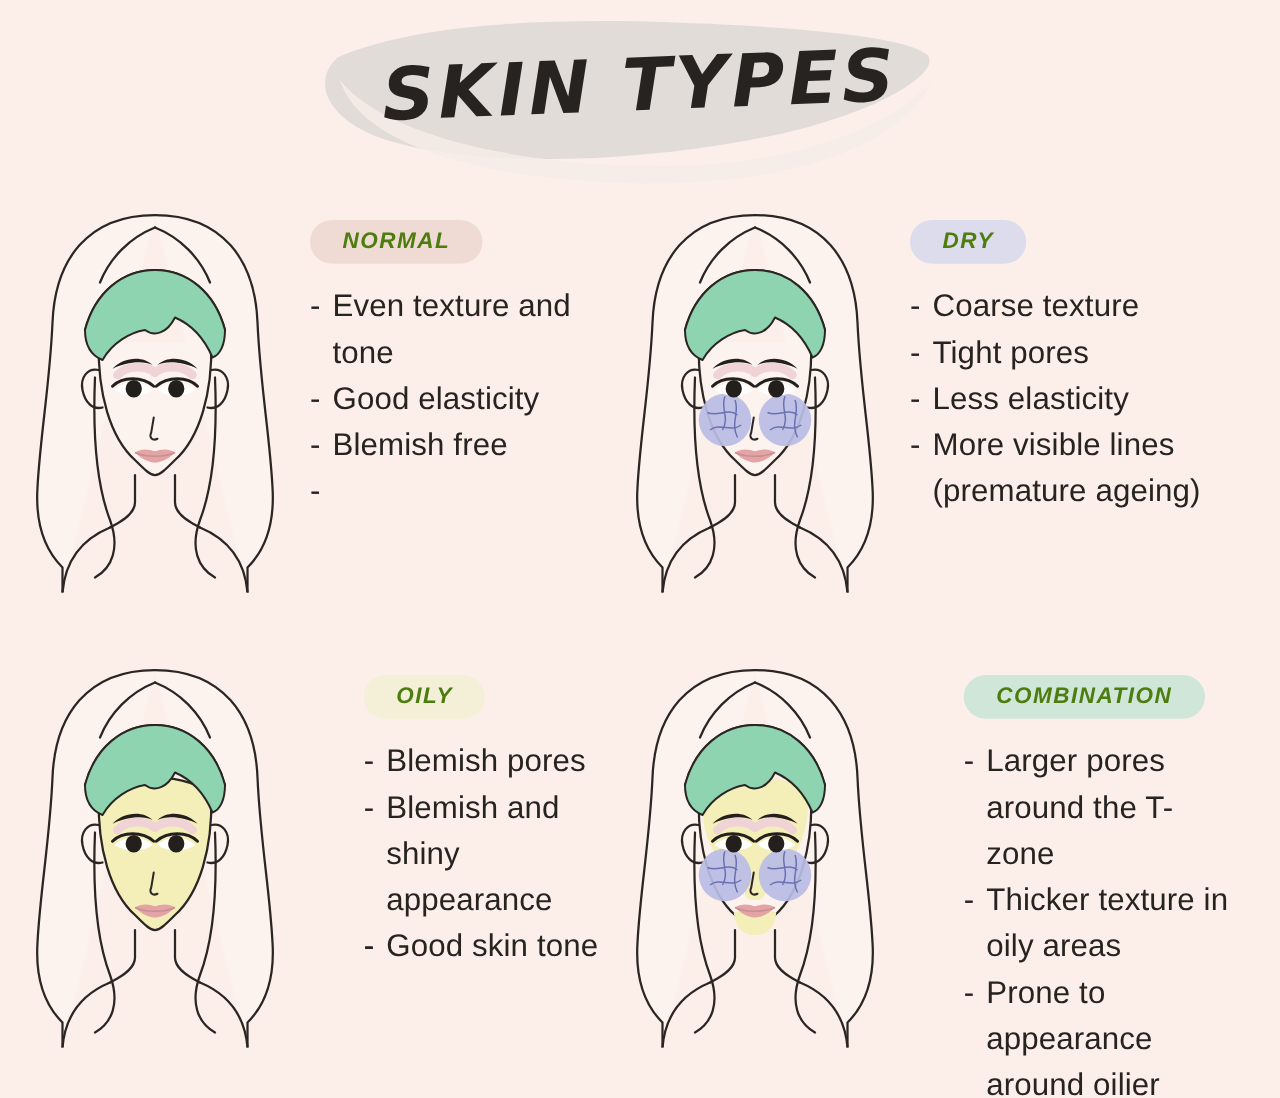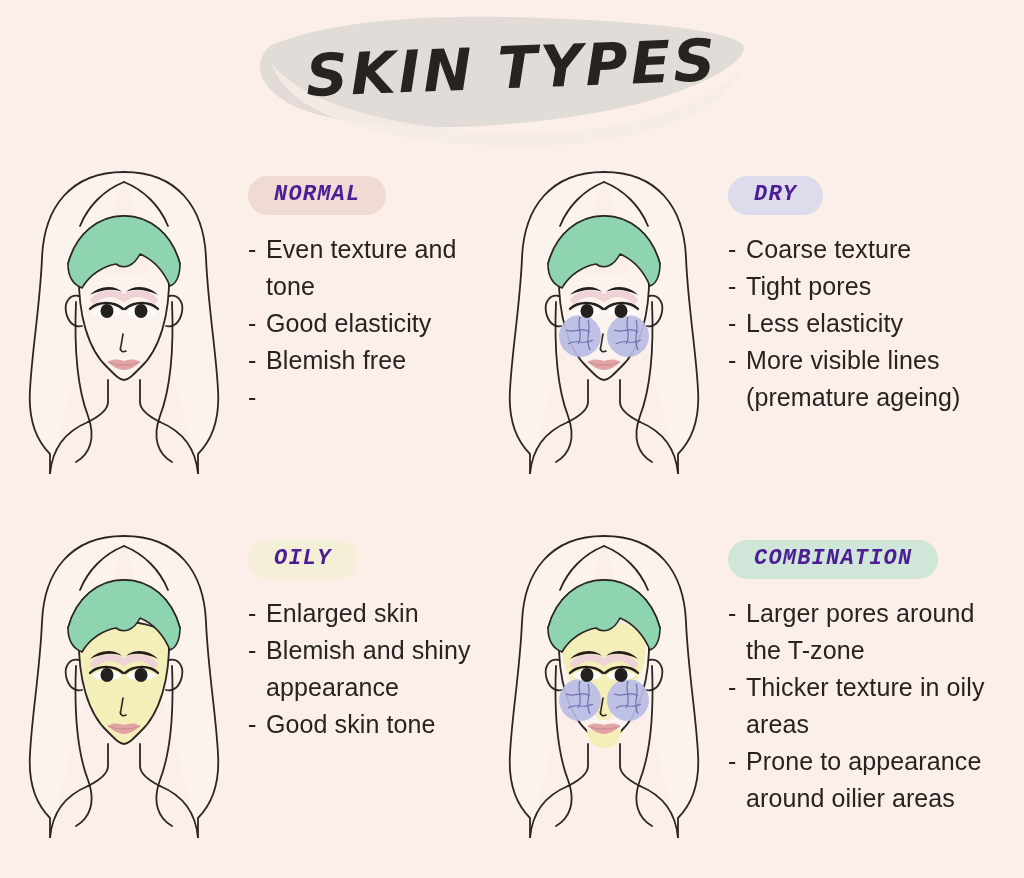--- a/index.html
+++ b/index.html
@@ -55,21 +55,21 @@
   }
   .card {
     position: absolute;
     width: 512px;
     height: 364px;
     display: flex;
     flex-direction: row;
     align-items: flex-start;
   }
   .card.r0 { top: 0; }
-  .card.r1 { top: 364px; }
+  .card.r1 { top: 364px; gap: 43px; }
   .card.c0 { left: 0; }
   .card.c1 { left: 480px; }
 
   .face-col {
     width: 248px;
     flex: 0 0 248px;
     display: flex;
     justify-content: center;
     padding-top: 4px;
   }
@@ -77,26 +77,26 @@
     flex: 1 1 auto;
     padding-top: 26px;
     padding-right: 6px;
   }
 
   
   .badge {
     display: inline-block;
     padding: 7px 26px 9px 26px;
     border-radius: 22px;
-    font-family: Liberation Mono, monospace;
+    font-family: Liberation Sans, sans-serif;
     font-style: italic;
     font-weight: bold;
-    font-size: 22px;
+    font-size: 18px;
     letter-spacing: 1.2px;
-    color: #4c1d95;
+    color: #4d7c0f;
     line-height: 1.05;
     white-space: nowrap;
   }
 
   
   ul.points {
     list-style: none;
     margin: 16px 0 0 0;
     padding: 0;
   }
@@ -274,21 +274,21 @@
           <path d="M154 155 C 146 147 130 147 121 155" fill="none" stroke="#231f1d" stroke-width="2.4" stroke-linecap="round"></path>
           <path d="M119 180 L 117 192 C 115 196 118 199 122 197" fill="none" stroke="#2b2623" stroke-width="1.6" stroke-linecap="round"></path>
           <path d="M104 208 C 110 204 116 206 120 207 C 124 206 130 204 136 208 C 130 214 124 216 120 216 C 116 216 110 214 104 208 Z" fill="#e3a4a6"></path>
           <path d="M104 208 C 112 212 128 212 136 208" fill="none" stroke="#c98f92" stroke-width="1.3"></path>
         </g>
       </svg>
     </div>
     <div class="text-col">
       <div class="badge" style="background: rgb(244, 240, 216);">OILY</div>
       <ul class="points">
-        <li><span class="dash">-</span><span>Enlarged skin</span></li>
+        <li><span class="dash">-</span><span>Blemish pores</span></li>
         <li><span class="dash">-</span><span>Blemish and shiny appearance</span></li>
         <li><span class="dash">-</span></li>
         <li><span class="dash">-</span><span>Good skin tone</span></li>
       </ul>
     </div>
   </div>
 
   <div class="card r1 c1">
     <div class="face-col">
       <svg width="240" height="320" viewBox="0 0 240 320">

